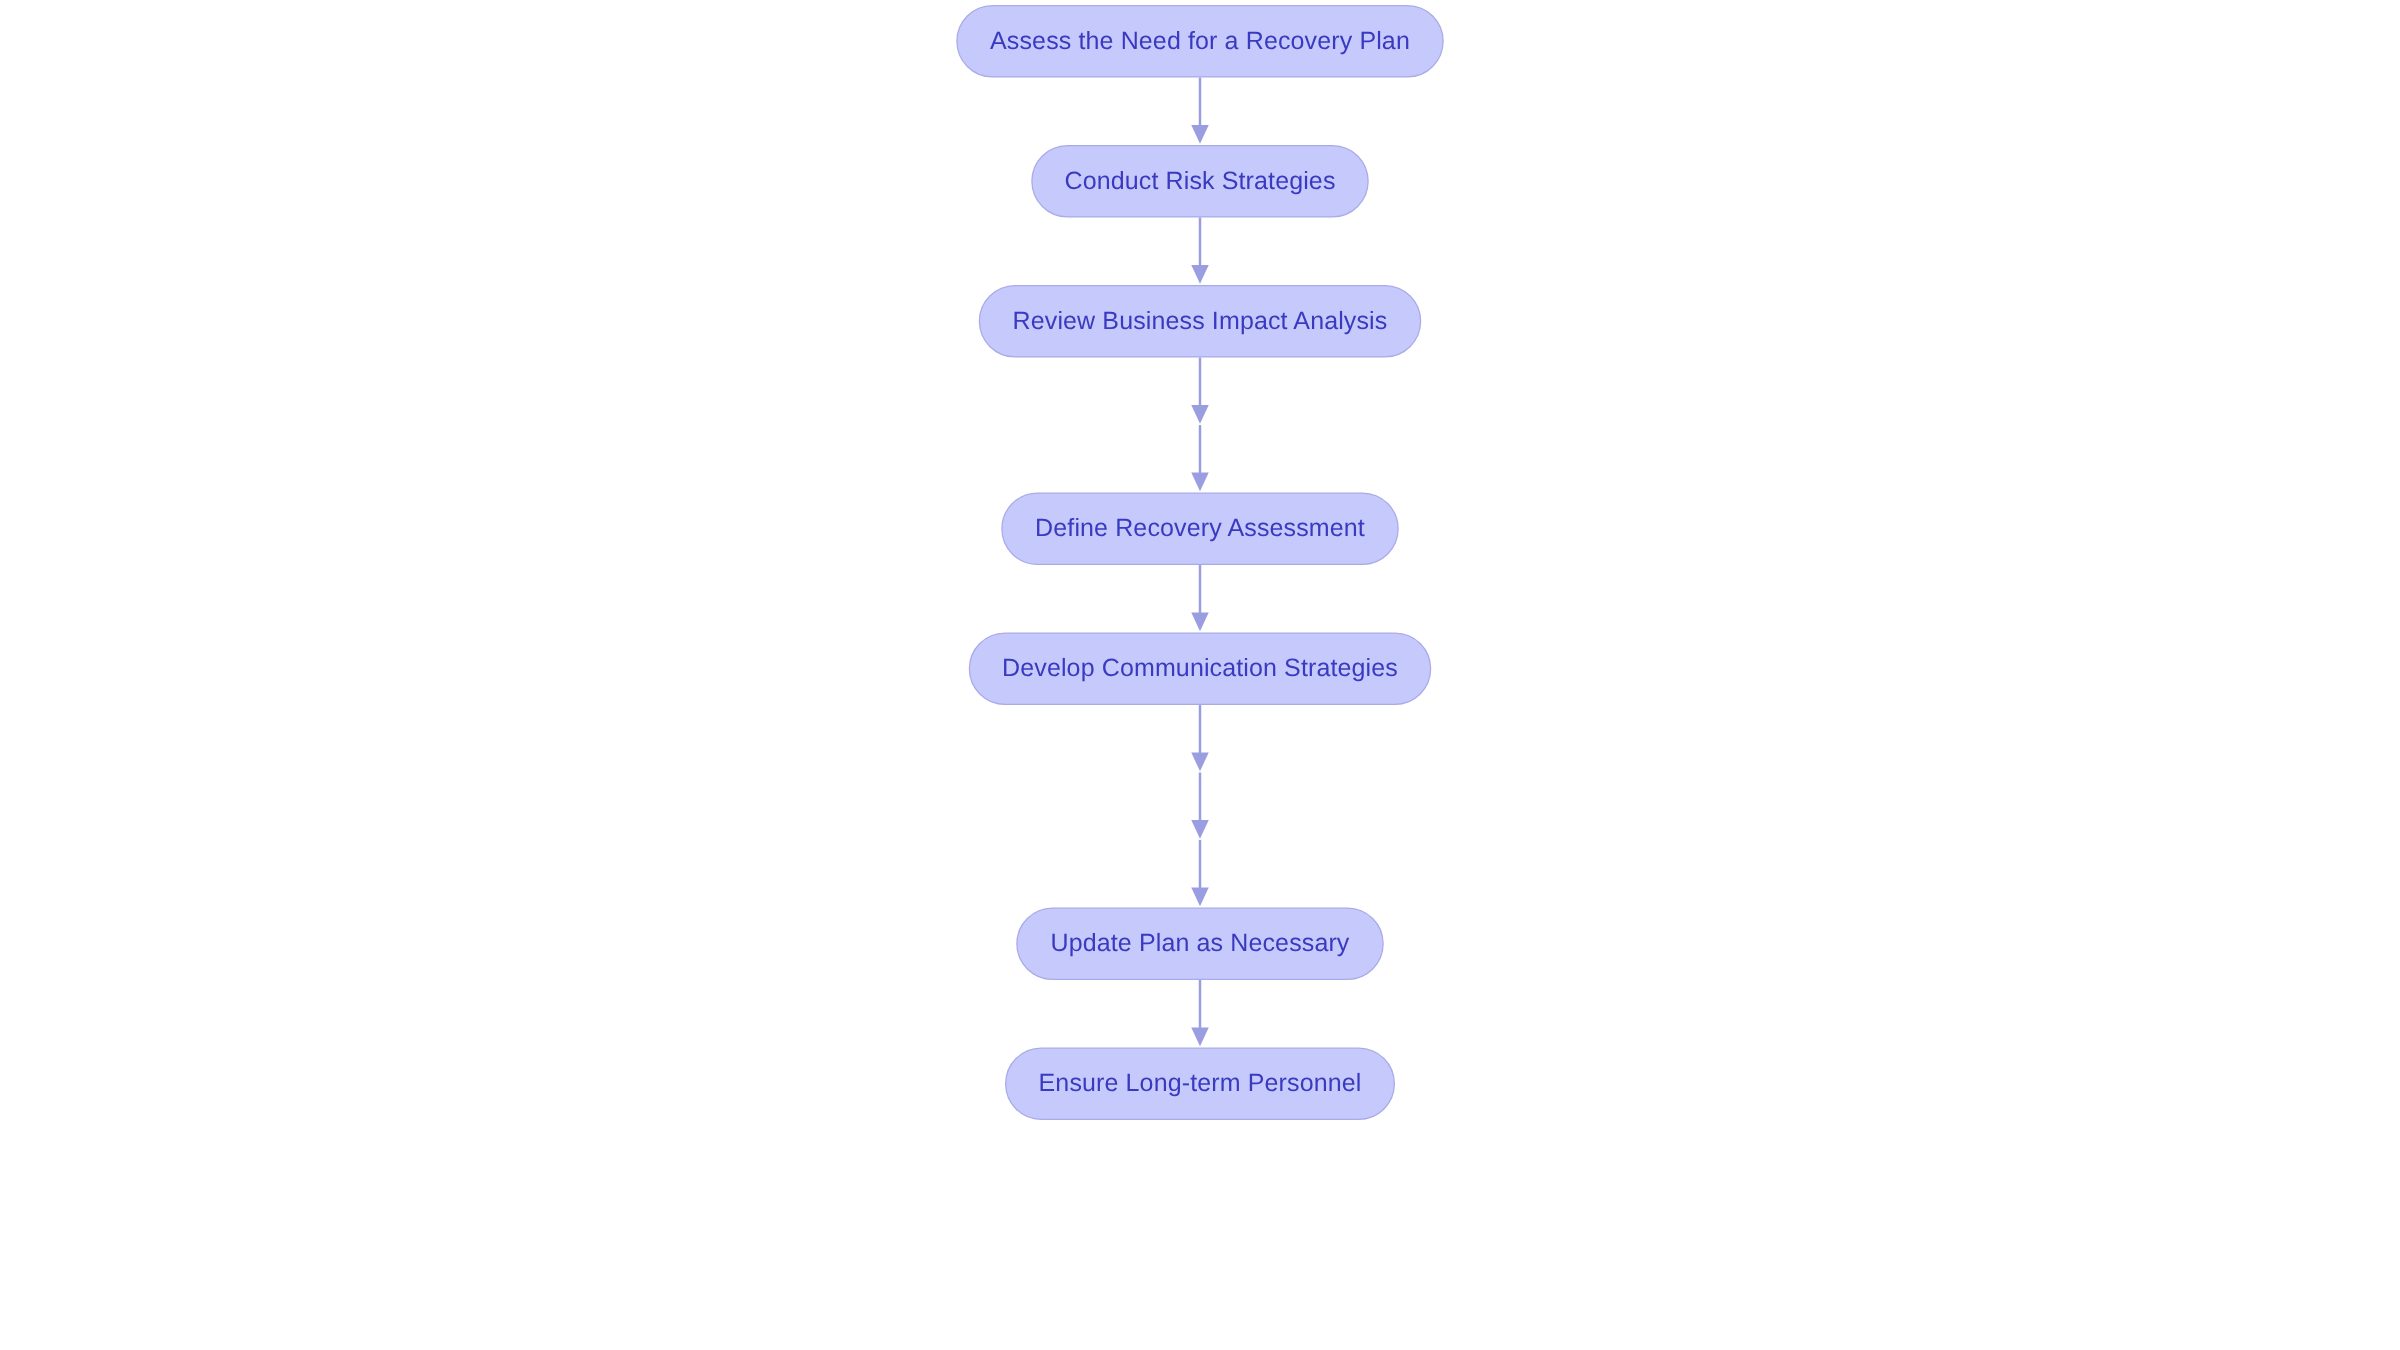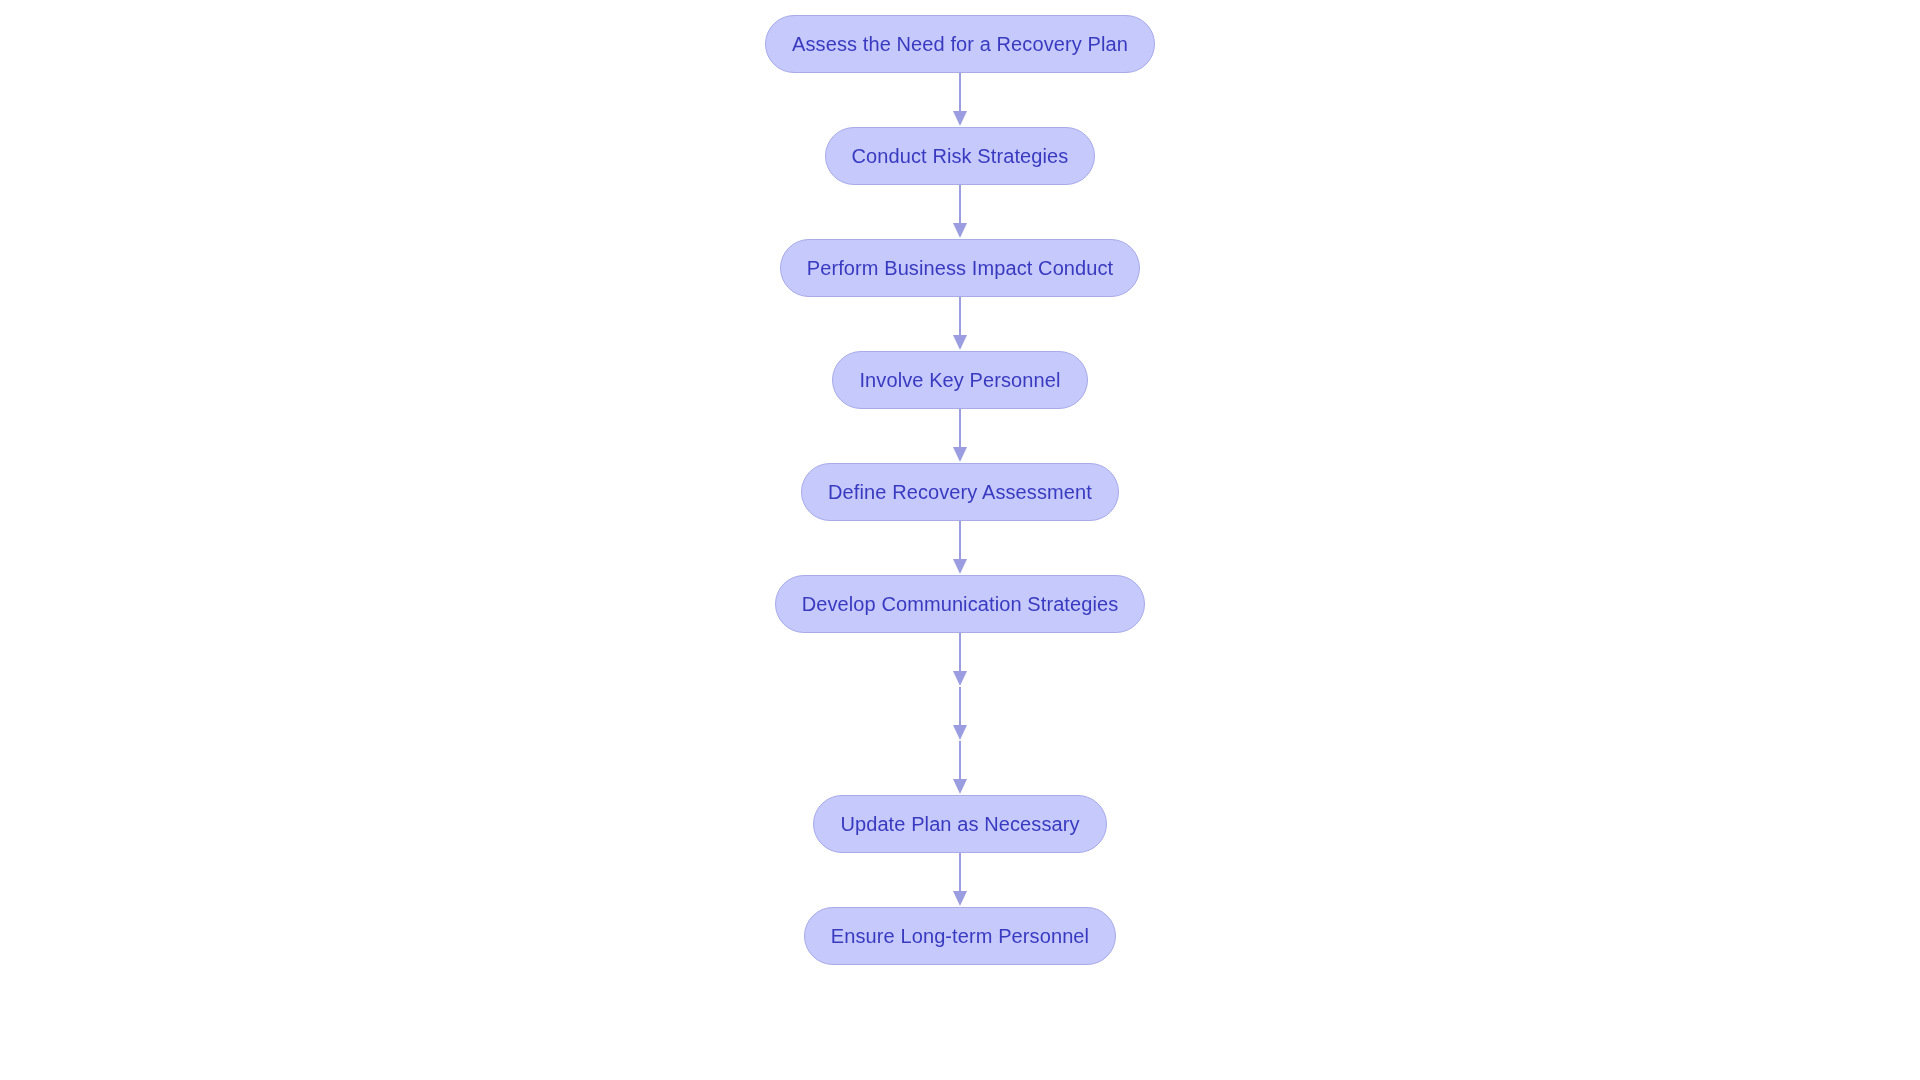--- a/index.html
+++ b/index.html
@@ -25,21 +25,21 @@
 
   
   .chain {
     position: absolute;
     left: 0;
     top: 0;
     width: 1920px;
     display: flex;
     flex-direction: column;
     align-items: center;
-    padding-top: 15px;
+    padding-top: 4px;
     box-sizing: border-box;
   }
 
   
   .node {
     box-sizing: border-box;
     height: 58px;
     display: flex;
     align-items: center;
     justify-content: center;
@@ -104,30 +104,27 @@
       <div class="node">
         <span class="node-label">Conduct Risk Strategies</span>
       </div>
       <div class="connector">
         <svg viewBox="0 0 24 54">
           <line x1="12" y1="0" x2="12" y2="41" class="connector-line"></line>
           <polygon points="5,38 19,38 12,53" class="connector-head"></polygon>
         </svg>
       </div>
       <div class="node">
-        <span class="node-label">Perform Business Impact Conduct</span>
+        <span class="node-label">Review Business Impact Analysis</span>
       </div>
       <div class="connector">
         <svg viewBox="0 0 24 54">
           <line x1="12" y1="0" x2="12" y2="41" class="connector-line"></line>
           <polygon points="5,38 19,38 12,53" class="connector-head"></polygon>
         </svg>
-      </div>
-      <div class="node">
-        <span class="node-label">Involve Key Personnel</span>
       </div>
       <div class="connector">
         <svg viewBox="0 0 24 54">
           <line x1="12" y1="0" x2="12" y2="41" class="connector-line"></line>
           <polygon points="5,38 19,38 12,53" class="connector-head"></polygon>
         </svg>
       </div>
       <div class="node">
         <span class="node-label">Define Recovery Assessment</span>
       </div>

